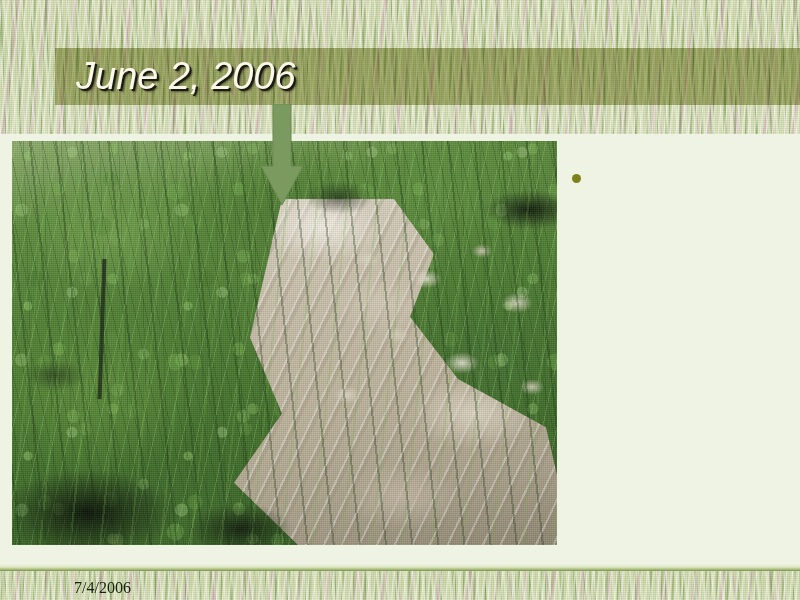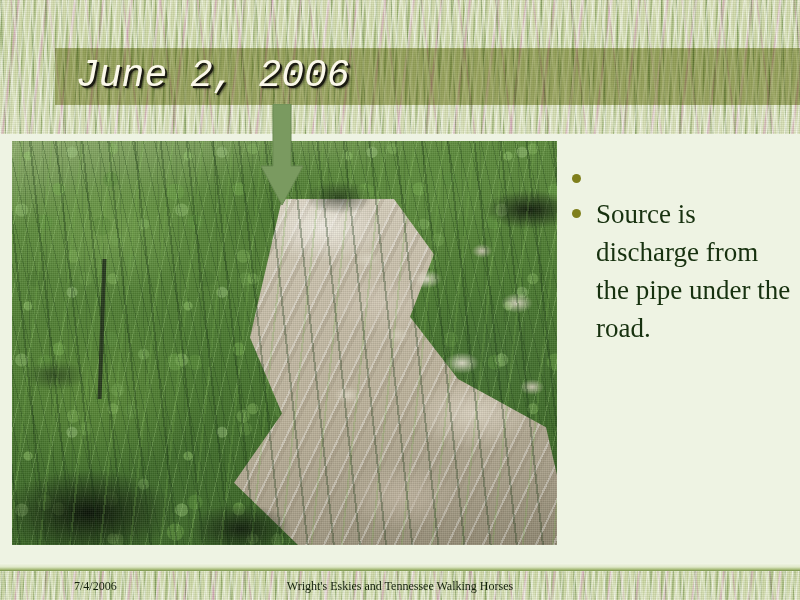--- a/index.html
+++ b/index.html
@@ -91,21 +91,21 @@
     height: 57px;
     background-color: rgba(128,136,44,0.55);
     mix-blend-mode: multiply;
   }
 
   #title-text {
     position: absolute;
     left: 76px;
     top: 52px;
     width: 700px;
-    font-family: Liberation Mono, monospace;
+    font-family: Liberation Sans, sans-serif;
     font-style: italic;
     font-size: 38px;
     line-height: 48px;
     color: #fbf8ea;
     text-shadow: 2px 2px 0 #1b1b12, 3px 3px 2px rgba(0,0,0,0.45);
     white-space: nowrap;
   }
 
   
   #content-area {
@@ -297,21 +297,21 @@
     line-height: 38px;
     color: #17310f;
   }
 
   
   #footer-date {
     position: absolute;
     left: 74px;
     top: 579px;
     font-family: "Liberation Serif", serif;
-    font-size: 12px;
+    font-size: 16px;
     color: #14210d;
   }
   #footer-center {
     position: absolute;
     left: 0;
     top: 579px;
     width: 800px;
     text-align: center;
     font-family: "Liberation Serif", serif;
     font-size: 12px;
@@ -348,28 +348,23 @@
       <polygon points="15,0 33,0 33,62 45,62 24,101 3,62 15,62" fill="#7a9a60" stroke="#6a8a52" stroke-width="1"></polygon>
     </svg>
   </div>
 
   <div id="bullets">
 
     <div class="bullet-row">
       <div class="bullet-dot"></div>
     </div>
 
-    <div class="bullet-row">
-      <div class="bullet-dot"></div>
-      <div class="bullet-text">Source is discharge from the pipe under the road.</div>
-    </div>
 
   </div>
 
   <div id="content-divider"></div>
 
   <div class="grass-band" id="footer-grass"></div>
 
   <div id="footer-date">7/4/2006</div>
 
-  <div id="footer-center">Wright's Eskies and Tennessee Walking Horses</div>
 
 </div>
 
 </body></html>

